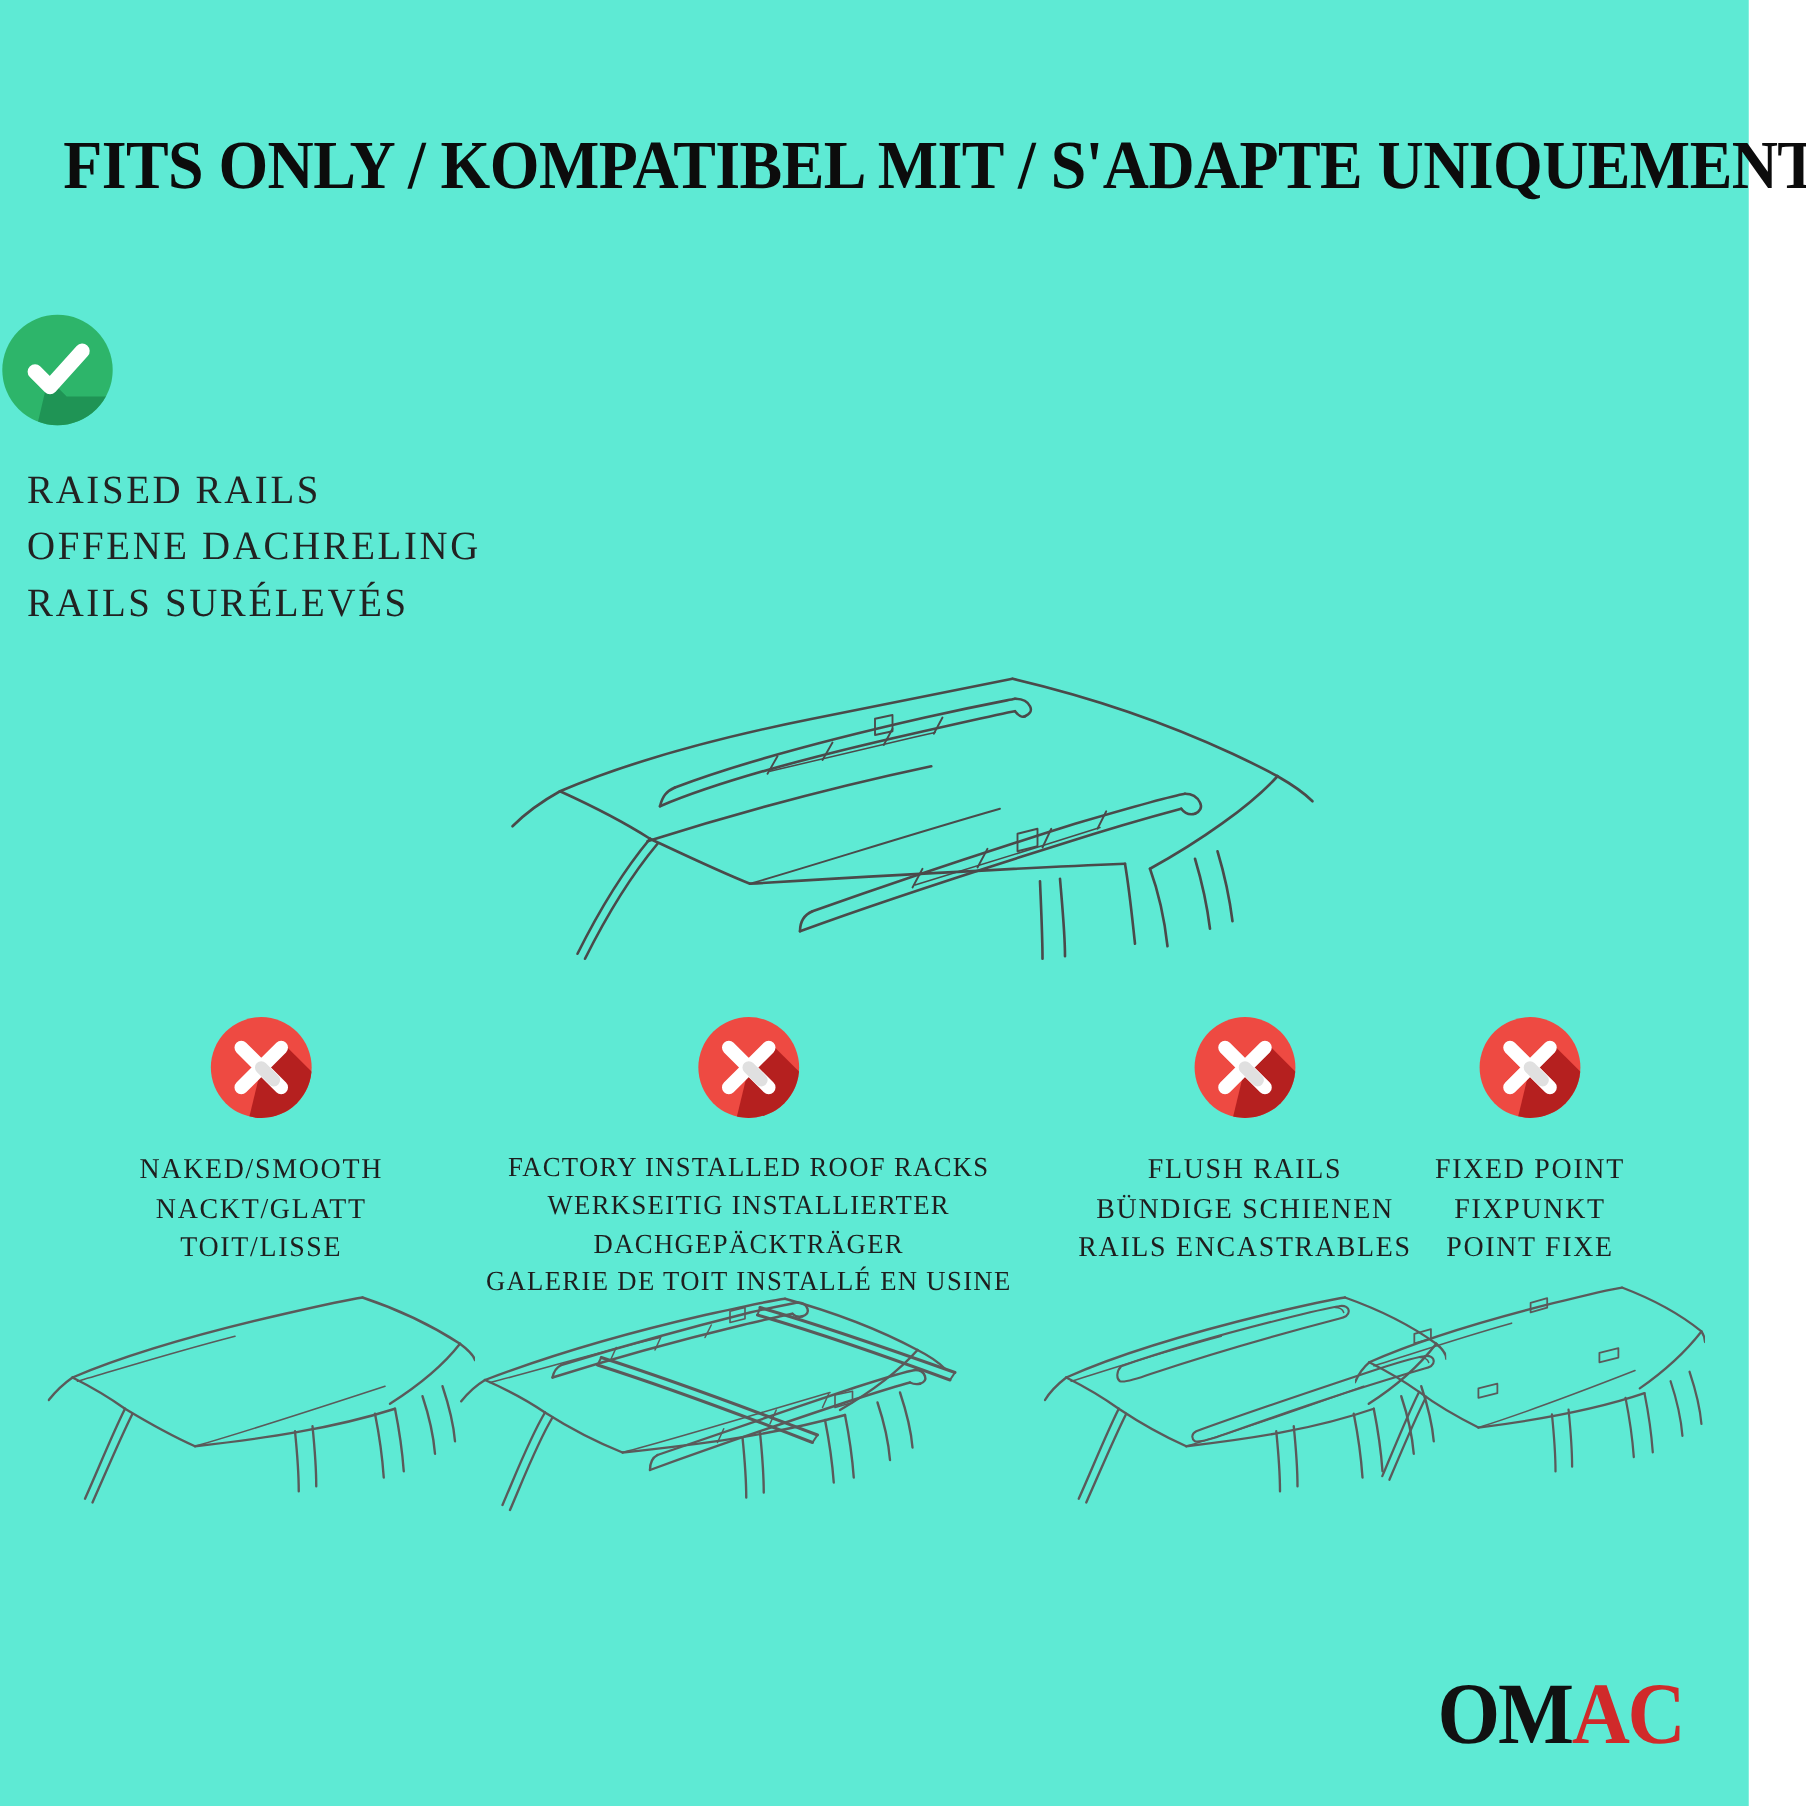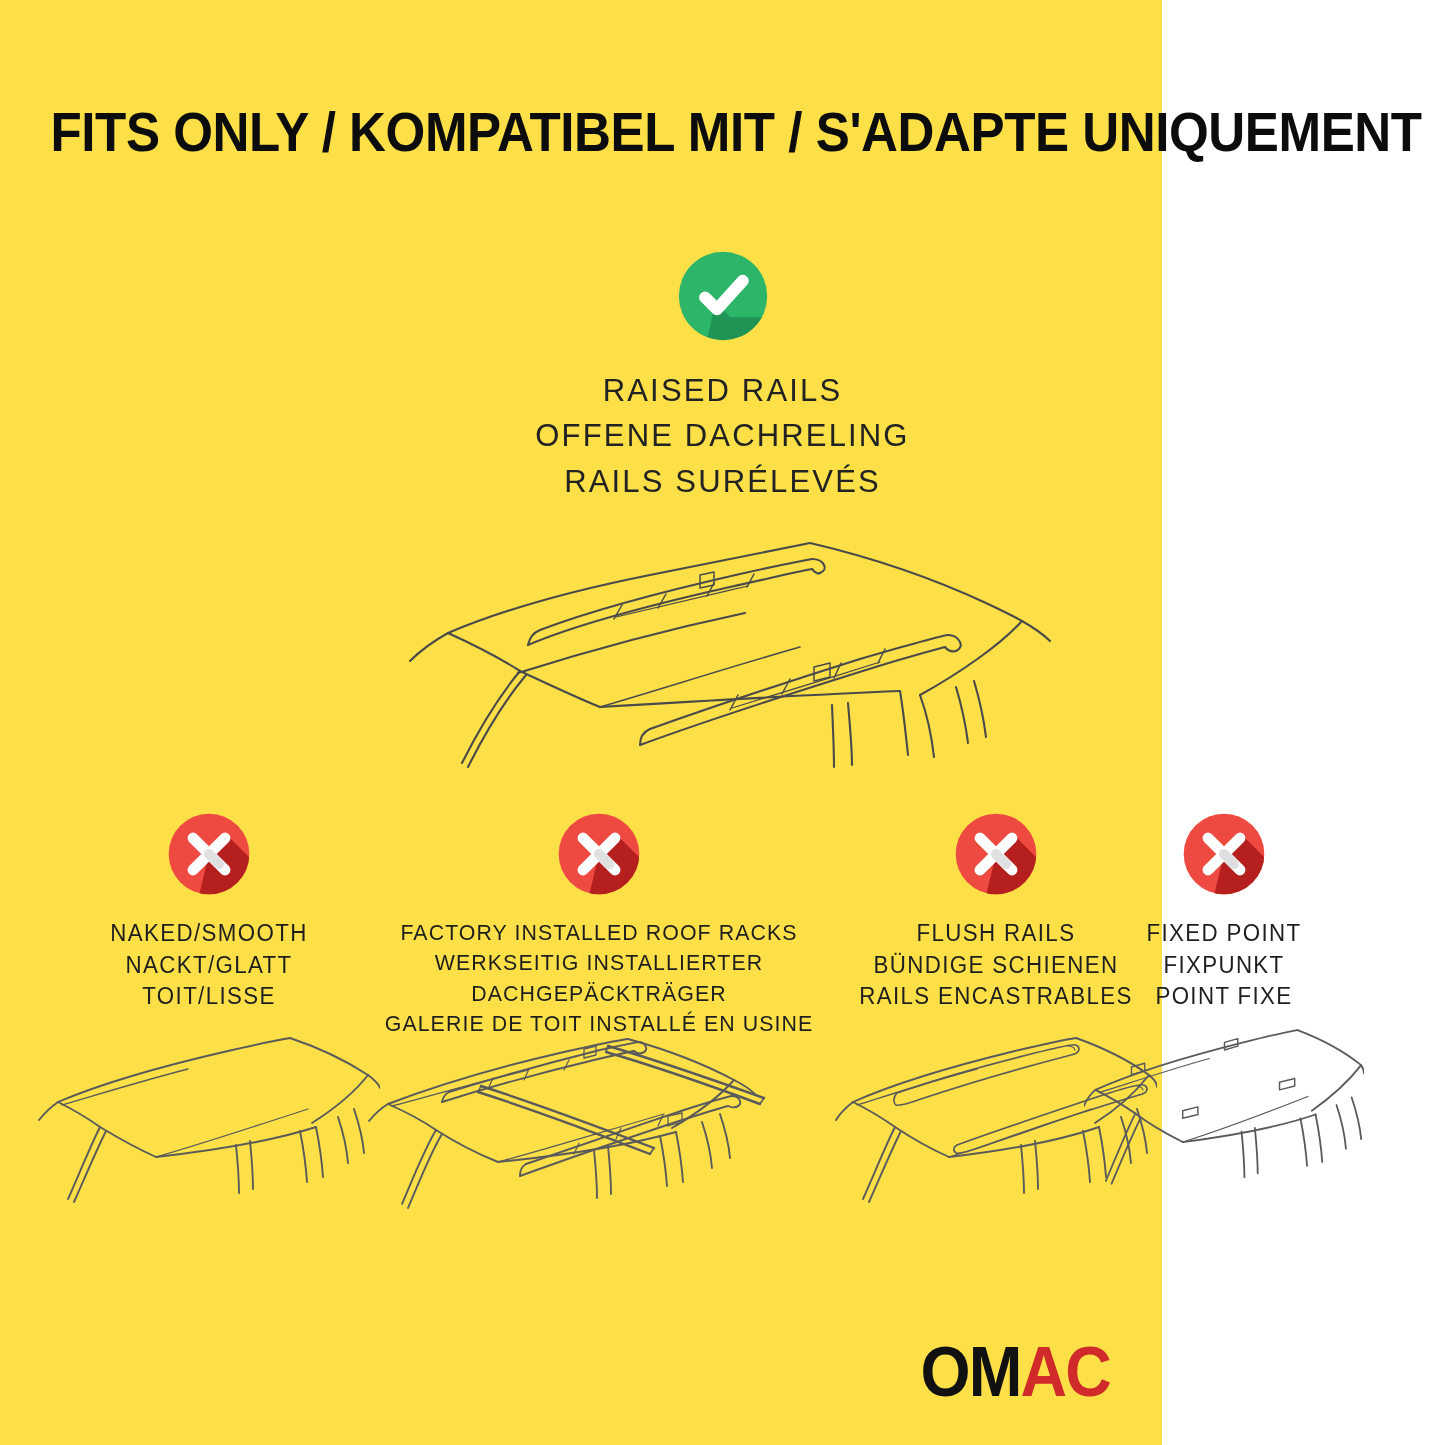--- a/index.html
+++ b/index.html
@@ -12,23 +12,24 @@
     width: 1445px;
     height: 1445px;
     overflow: hidden;
     font-family: "Liberation Sans", "DejaVu Sans", sans-serif;
     color: #1b1b1b;
     position: relative;
   }
 
   #page {
     position: relative;
-    width: 1162px;
+    width: 1399px;
     height: 1445px;
-    background: #fde047;
+    background: #5eead4;
+    font-family: Liberation Serif, serif;
   }
 
   
   .title {
     position: absolute;
     top: 100px;
     left: 0;
     width: 1445px;
     text-align: center;
     font-size: 55px;
@@ -39,21 +40,20 @@
     transform-origin: center top;
     white-space: nowrap;
   }
 
   
   .main-block {
     position: absolute;
     top: 250px;
     left: 0;
     width: 1445px;
-    text-align: center;
   }
   .icon-wrap {
     display: inline-block;
     position: relative;
     width: 92px;
     height: 92px;
   }
   .icon-wrap svg { display: block; }
 
   .main-labels {

